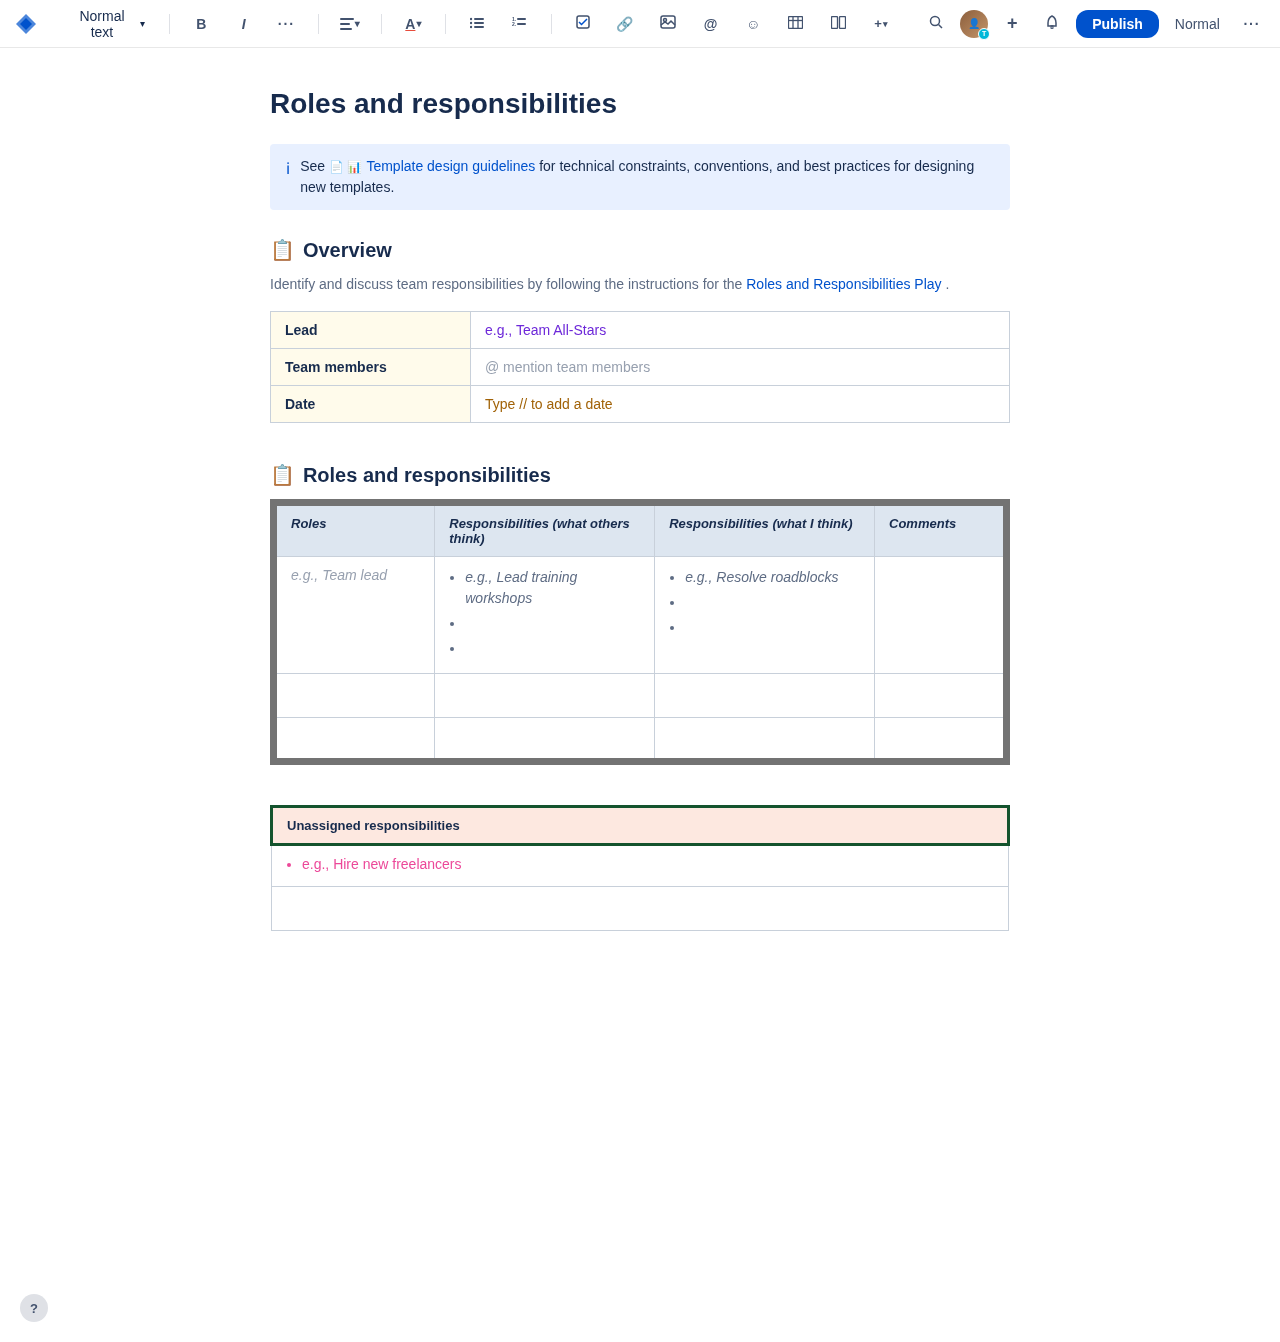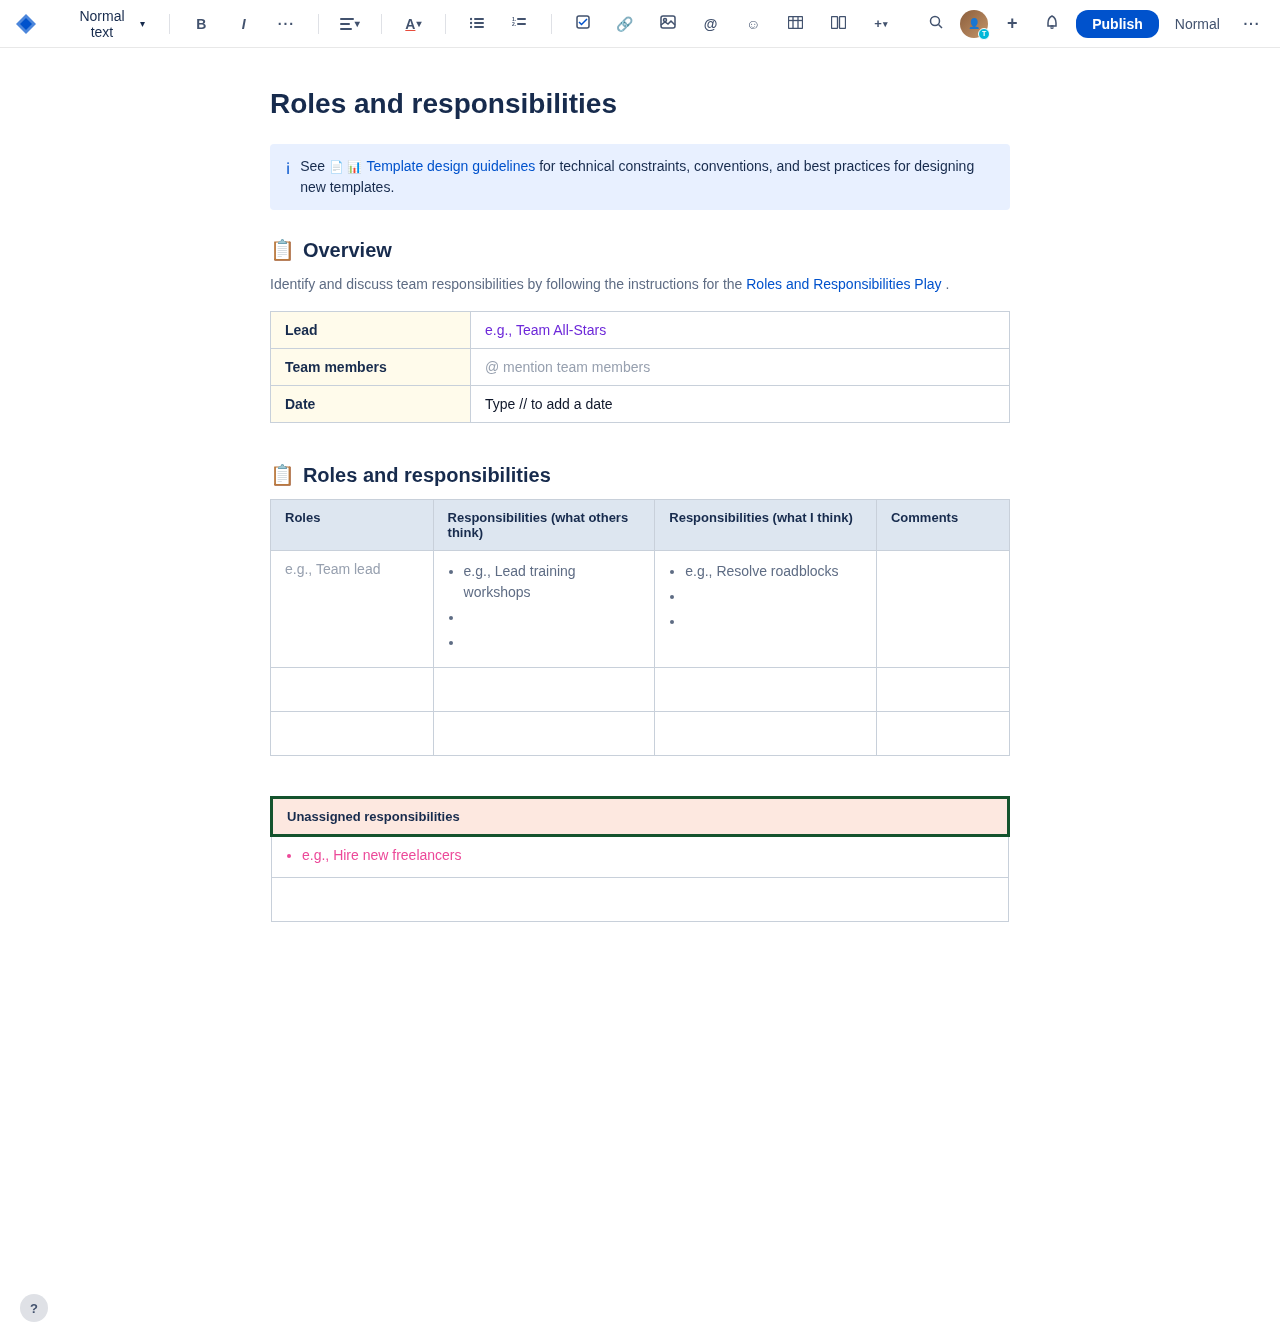--- a/index.html
+++ b/index.html
@@ -176,22 +176,23 @@
       font-style: normal;
     }
 
     
     .roles-section { margin-bottom: 40px; }
 
     
     .roles-table {
       width: 100%;
       border-collapse: collapse;
-      border: 1px solid #737373;
+      border: 7px solid #737373;
       margin-bottom: 24px;
+      font-style: italic;
     }
     .roles-table th {
       background: #dde6f0;
       border: 1px solid #c8d0da;
       padding: 10px 14px;
       text-align: left;
       font-weight: 700;
       font-size: 13px;
       color: #172b4d;
       vertical-align: top;
@@ -463,21 +464,21 @@
       <tr>
         <td>Lead</td>
         <td style="color:#6d28d9;">e.g., Team All-Stars</td>
       </tr>
       <tr>
         <td>Team members</td>
         <td style="color:#97a0af;border-radius:10px;">@ mention team members</td>
       </tr>
       <tr>
         <td>Date</td>
-        <td style="color:#0f172a;">Type // to add a date</td>
+        <td style="color:#a16207;">Type // to add a date</td>
       </tr>
     </tbody>
   </table>
 
   <div class="roles-section">
     <h2 class="section-heading">
       <span class="section-icon">📋</span>
       <span>Roles and responsibilities</span>
     </h2>
 

